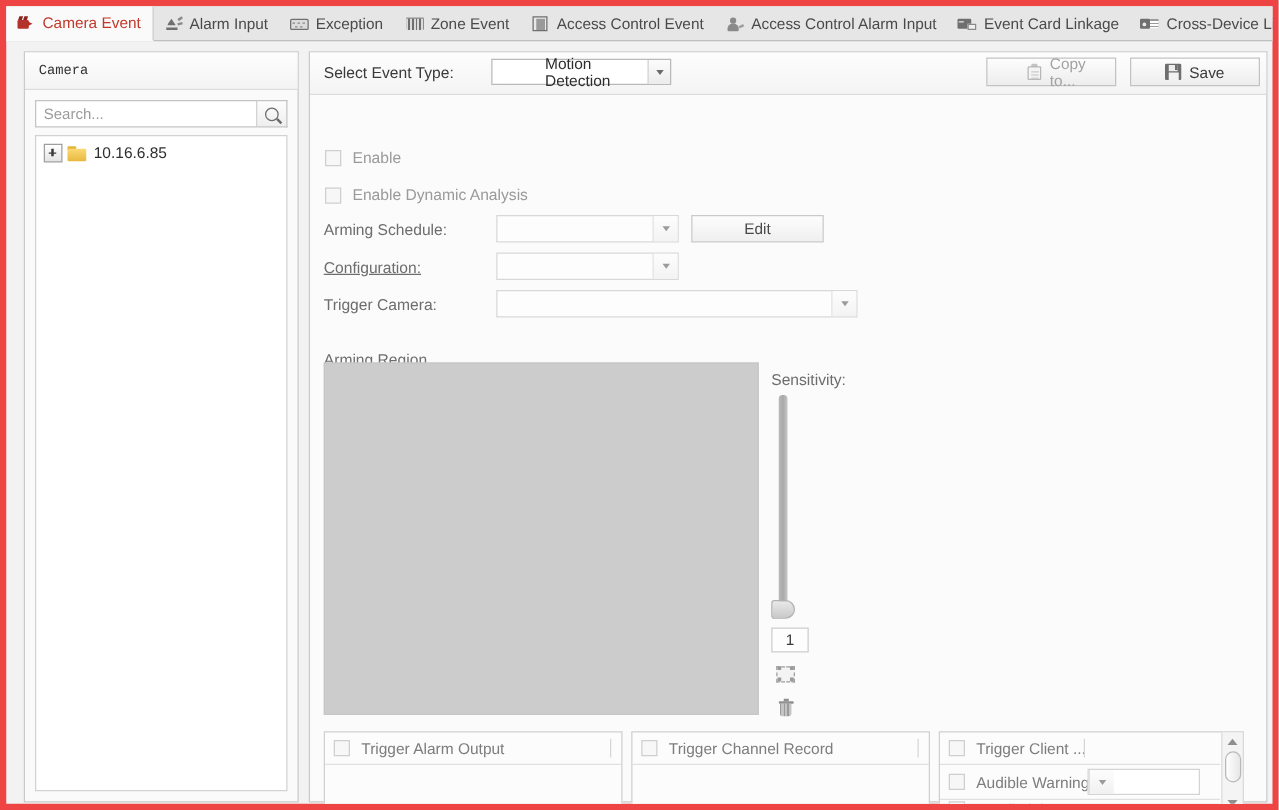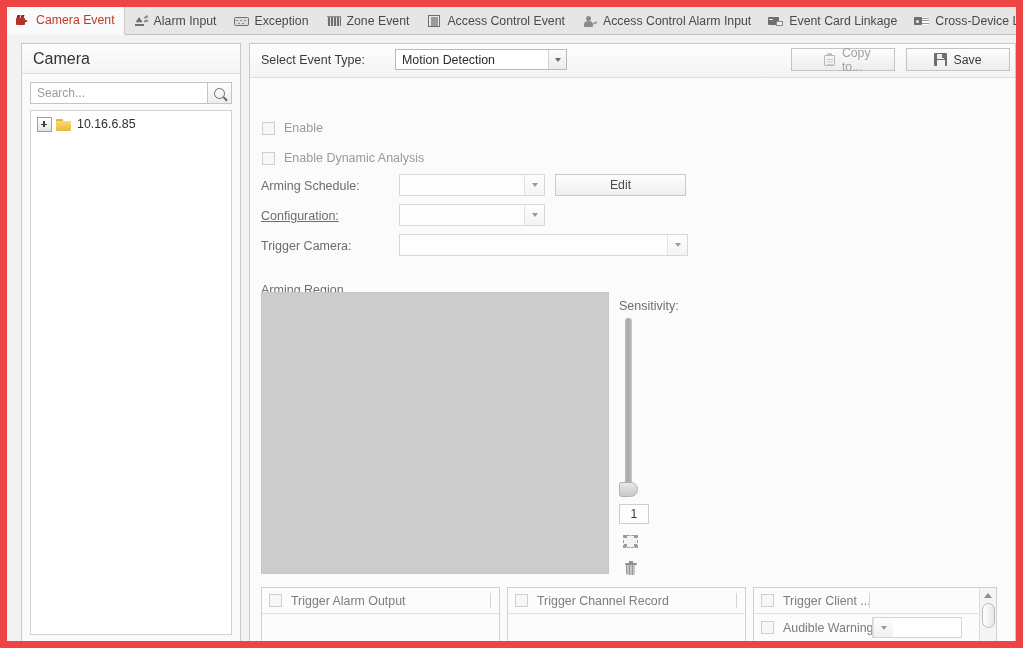--- a/index.html
+++ b/index.html
@@ -12,21 +12,21 @@
     font-size: 12px;
     color: #3a3a3a;
     -webkit-font-smoothing: antialiased;
   }
   #app {
     position: relative;
     width: 1023px;
     height: 648px;
     box-sizing: border-box;
     background: #f2f2f2;
-    border: 7px solid #ef4444;
+    border: 5px solid #ef4444;
     overflow: hidden;
   }
 
   
   .tabbar {
     position: absolute;
     left: 0; top: 0;
     width: 1021px;
     height: 28px;
     background: #e6e6e6;
@@ -131,25 +131,26 @@
     left: 14px; top: 36px;
     width: 220px; height: 601px;
     background: #fafafa;
     border: 1px solid #c9c9c9;
     box-sizing: border-box;
   }
   .left-header {
     height: 30px;
     line-height: 30px;
     padding-left: 11px;
-    font-size: 16px;
+    font-size: 11px;
     color: #333;
     background: linear-gradient(#fdfdfd, #f4f4f4);
     border-bottom: 1px solid #dcdcdc;
     box-sizing: border-box;
+    font-family: Liberation Mono, monospace;
   }
   .search-row {
     margin: 8px 8px 0 8px;
     display: flex;
     height: 22px;
   }
   .search-input {
     flex: 1;
     height: 22px;
     box-sizing: border-box;
@@ -253,26 +254,27 @@
     height: 33px;
     border-bottom: 1px solid #dcdcdc;
     background: linear-gradient(#fdfdfd,#f4f4f4);
   }
   .evt-label {
     position: absolute; left: 11px; top: 9px;
     font-size: 12.5px; color: #3a3a3a;
   }
   .evt-select {
     position: absolute; left: 145px; top: 5px;
-    width: 172px; height: 21px;
+    width: 144px; height: 21px;
     border: 1px solid #b9b9b9;
     background: #ffffff;
     box-sizing: border-box;
     display: flex; align-items: center;
     cursor: default;
+    padding-left: 36px;
   }
   .evt-select .val {
     flex: 1; padding-left: 6px; font-size: 12.4px; color: #2d2d2d;
   }
   .sel-arrow {
     width: 18px; height: 19px;
     background: linear-gradient(#fcfcfc,#ececec);
     border-left: 1px solid #d0d0d0;
     display: flex; align-items: center; justify-content: center;
     box-sizing: border-box;
@@ -357,21 +359,21 @@
     border-left: 1px solid #e2e2e2;
     background: linear-gradient(#fdfdfd,#f3f3f3);
     display:flex; align-items:center; justify-content:center;
   }
   .sel-arming { left: 149px; top: 96px; width: 146px; height: 22px; }
   .sel-config { left: 149px; top: 126px; width: 146px; height: 22px; }
   .sel-trigcam{ left: 149px; top: 156px; width: 289px; height: 22px; }
 
   .edit-btn {
     position: absolute; left: 305px; top: 96px;
-    width: 131px; height: 22px;
+    width: 106px; height: 22px;
     box-sizing: border-box;
     border: 1px solid #c9c9c9;
     background: linear-gradient(#fdfdfd,#efefef);
     display: flex; align-items: center; justify-content: center;
     font-size: 12.3px; color: #4a4a4a;
     cursor: default;
   }
 
   .region-box {
     position: absolute;

